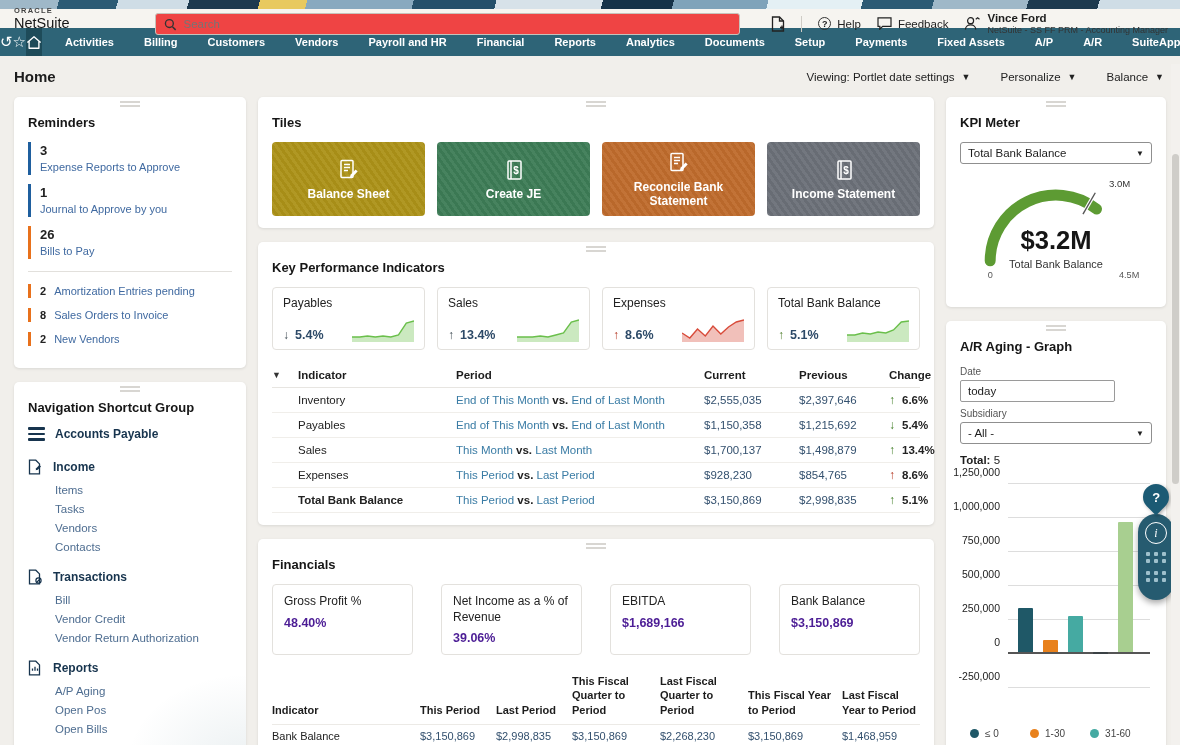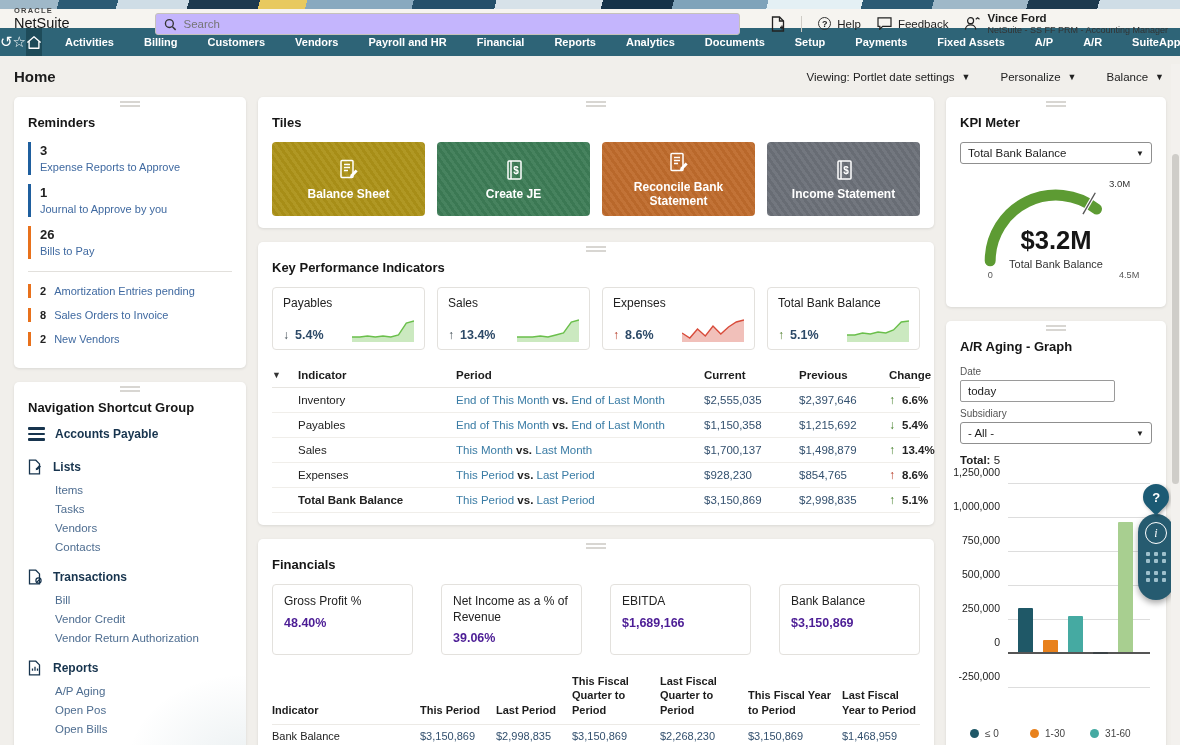--- a/index.html
+++ b/index.html
@@ -7,21 +7,21 @@
   body { font-family:"Liberation Sans", sans-serif; background:#f1efeb; position:relative; color:#1d1d1d; }
 
   
   .top-strip { height:9px; background:linear-gradient(105deg,#9fb8c8 0 5%,#2c5a74 5% 10%,#cfdde6 10% 16%,#1d3a4f 16% 22%,#e8c95f 22% 26%,#88a9bf 26% 35%,#25506b 35% 42%,#d7e2e9 42% 51%,#163349 51% 57%,#7fa3ba 57% 65%,#e4f0f4 65% 73%,#2c5a74 73% 79%,#9fb8c8 79% 87%,#1d3a4f 87% 93%,#cfdde6 93% 100%); }
 
   
   .header { height:19px; background:#f6f4f0; display:flex; align-items:center; padding:0 14px; position:relative; }
   .logo { line-height:1; cursor:pointer; }
   .logo-oracle { font-size:7.5px; font-weight:700; letter-spacing:1.2px; color:#444; }
   .logo-netsuite { font-size:14.5px; color:#161616; margin-top:1px; }
-  .search { position:absolute; left:155px; top:4px; width:585px; height:22px; background:#c4b5fd; border:1px solid #c6c2bb; border-radius:3px; display:flex; align-items:center; padding:0 8px; gap:7px; }
+  .search { position:absolute; left:155px; top:4px; width:585px; height:22px; background:#ef4444; border:1px solid #c6c2bb; border-radius:3px; display:flex; align-items:center; padding:0 8px; gap:7px; }
   .search input { border:none; outline:none; font-size:11.5px; width:100%; font-family:inherit; color:#333; background:transparent; }
   .hdr-right { position:absolute; right:12px; top:0; height:29px; display:flex; align-items:center; gap:16px; }
   .hdr-item { display:flex; align-items:center; gap:6px; font-size:11.5px; color:#222; cursor:pointer; }
   .hdr-sep { width:1px; height:16px; background:#cfccc6; }
   .q-circle { width:13px; height:13px; border:1.2px solid #333; border-radius:50%; font-size:9px; display:inline-flex; align-items:center; justify-content:center; font-weight:700; }
   .user { display:flex; gap:7px; align-items:center; cursor:pointer; }
   .user-meta { line-height:1.25; }
   .user-name { font-size:11.5px; font-weight:700; display:block; }
   .user-role { font-size:9px; color:#333; display:block; }
 
@@ -277,21 +277,21 @@
           </span>
         <span>Accounts Payable</span>
       </div>
       <div id="sc-sections">
           <div class="sc-section">
      <div class="sc-head">
               <svg width="14" height="16" viewBox="0 0 14 16">
                 <path d="M1.5 1.2h6.3l3.7 3.7v9.9H1.5z" fill="none" stroke="#17344e" stroke-width="1.3"></path>
                 <path d="M8.2 9.2l3.2-3.2 1.6 1.6-3.2 3.2-2.1.5z" fill="#17344e"></path>
               </svg>
-              <span>Lists</span>
+              <span>Income</span>
             </div>
      <div class="sc-links">
               <span class="sc-link">Items</span>
               <span class="sc-link">Tasks</span>
               <span class="sc-link">Vendors</span>
               <span class="sc-link">Contacts</span>
             </div>
           </div>
           <div class="sc-section">
      <div class="sc-head">

